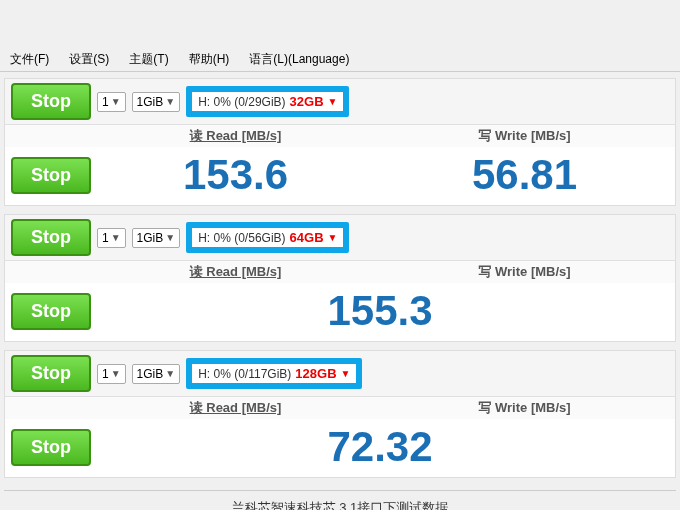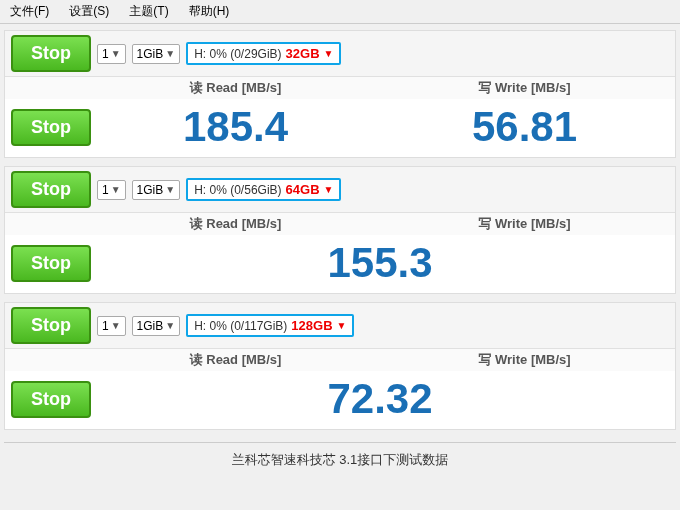--- a/index.html
+++ b/index.html
@@ -17,20 +17,21 @@
       padding: 2px 8px;
       font-size: 12px;
       display: flex;
       gap: 16px;
       color: #000;
     }
 
     .menu-item {
       cursor: pointer;
       padding: 1px 2px;
+      margin-top: 48px;
     }
 
     .main-content {
       padding: 6px 4px;
       display: flex;
       flex-direction: column;
       gap: 4px;
     }
 
     .control-bar {
@@ -66,21 +67,21 @@
       gap: 2px;
       cursor: pointer;
     }
 
     .dropdown-arrow {
       font-size: 10px;
       color: #555;
     }
 
     .drive-selector {
-      border: 2px solid #0ea5e9;
+      border: 6px solid #0ea5e9;
       background: #fff;
       padding: 2px 6px;
       font-size: 12px;
       border-radius: 2px;
       display: flex;
       align-items: center;
       gap: 4px;
       cursor: pointer;
     }
 
@@ -124,20 +125,21 @@
     .header-spacer {
       min-width: 80px;
     }
 
     .header-read {
       flex: 1;
       font-size: 13px;
       font-weight: bold;
       color: #555;
       text-align: center;
+      text-decoration: underline;
     }
 
     .header-write {
       flex: 1;
       font-size: 13px;
       font-weight: bold;
       color: #555;
       text-align: center;
     }
 
@@ -164,20 +166,21 @@
     }
   </style>
 </head>
 <body>
 
 <div class="menu-bar">
   <span class="menu-item">文件(F)</span>
   <span class="menu-item">设置(S)</span>
   <span class="menu-item">主题(T)</span>
   <span class="menu-item">帮助(H)</span>
+  <span class="menu-item">语言(L)(Language)</span>
 </div>
 
 <div class="main-content">
 
   <div class="benchmark-block">
     <div class="control-bar">
       <button class="stop-btn">Stop</button>
       <div class="dropdown">
         <span>1</span>
         <span class="dropdown-arrow">▼</span>
@@ -193,21 +196,21 @@
       </div>
     </div>
     <div class="header-row">
       <div class="header-spacer"></div>
       <div class="header-read">读 Read [MB/s]</div>
       <div class="header-write">写 Write [MB/s]</div>
     </div>
     <div class="values-row">
       <button class="stop-btn">Stop</button>
       <div class="result-read">
-        <span class="speed-value-read">185.4</span>
+        <span class="speed-value-read">153.6</span>
       </div>
       <div class="result-write">
         <span class="speed-value-write">56.81</span>
       </div>
     </div>
   </div>
 
   <div class="benchmark-block">
     <div class="control-bar">
       <button class="stop-btn">Stop</button>

